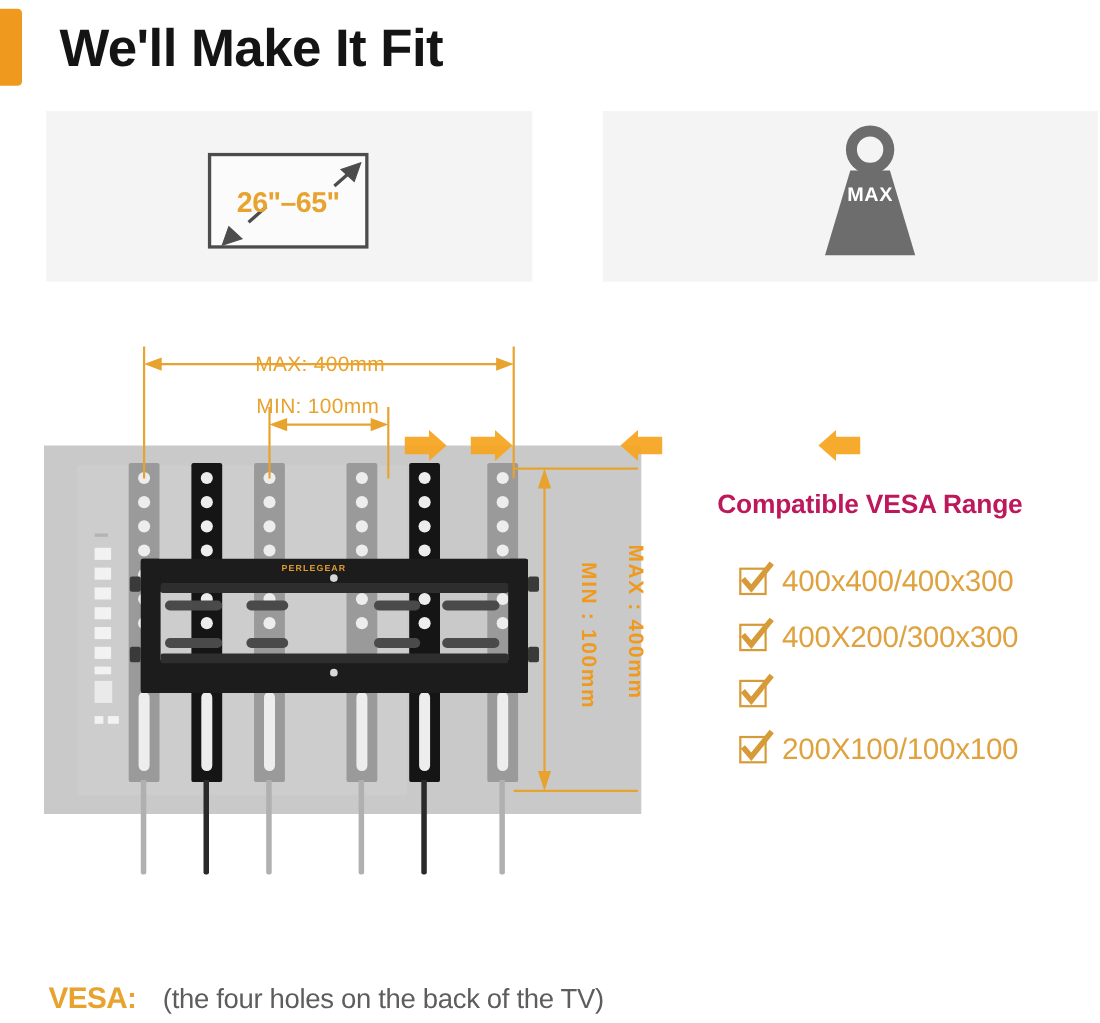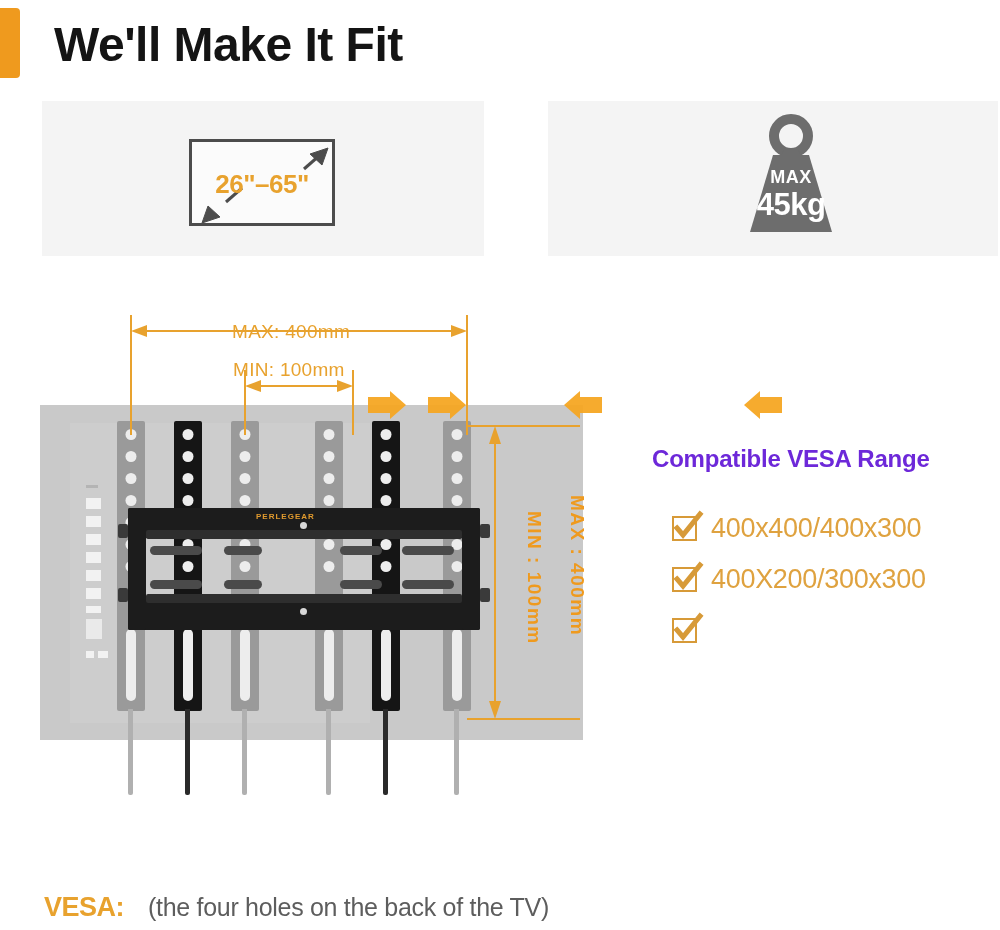--- a/index.html
+++ b/index.html
@@ -235,21 +235,21 @@
 
   
   .vesa {
     position: absolute;
     left: 652px;
     top: 445px;
   }
   .vesa-title {
     font-size: 24px;
     font-weight: bold;
-    color: #6d28d9;
+    color: #be185d;
     letter-spacing: -0.2px;
     white-space: nowrap;
   }
   .vesa-list {
     margin-top: 30px;
   }
   .vesa-item {
     display: flex;
     align-items: center;
     height: 51px;
@@ -329,21 +329,20 @@
 
   <div class="card card-weight">
     <div class="weight-icon">
       <svg width="130" height="132" viewBox="0 0 130 132">
         <circle cx="65" cy="23" r="17" fill="none" stroke="#6d6d6d" stroke-width="10"></circle>
         <path d="M58 36 L72 36 L80 55 L50 55 Z" fill="#6d6d6d"></path>
         <path d="M47 42 L83 42 L106 119 L24 119 Z" fill="#6d6d6d"></path>
       </svg>
       <div class="weight-text">
         <div class="weight-max">MAX</div>
-        <div class="weight-kg">45kg</div>
       </div>
     </div>
   </div>
 
   <div class="illus">
 
     <div class="tv-panel">
       <div class="tv-panel-inner"></div>
       <div class="tv-ports">
         <div class="port" style="top:0px;height:3px;width:12px;background:#b4b4b4;"></div>
@@ -525,20 +524,29 @@
 
       <div class="vesa-item">
         <span class="vesa-check">
           <span class="box"></span>
           <svg width="34" height="34" viewBox="0 0 34 34">
               <path d="M7 19 L13 26 L30 5" stroke="#d79a38" stroke-width="5" fill="none" stroke-linecap="square"></path>
             </svg>
         </span>
       </div>
 
+      <div class="vesa-item">
+        <span class="vesa-check">
+          <span class="box"></span>
+          <svg width="34" height="34" viewBox="0 0 34 34">
+              <path d="M7 19 L13 26 L30 5" stroke="#d79a38" stroke-width="5" fill="none" stroke-linecap="square"></path>
+            </svg>
+        </span>
+        <span class="vesa-text">200X100/100x100</span>
+      </div>
 
     </div>
   </div>
 
   <div class="note">
     <span class="note-label">VESA:</span>
     <span class="note-paren">(the four holes on the back of the TV)</span>
   </div>
 
 </div>

